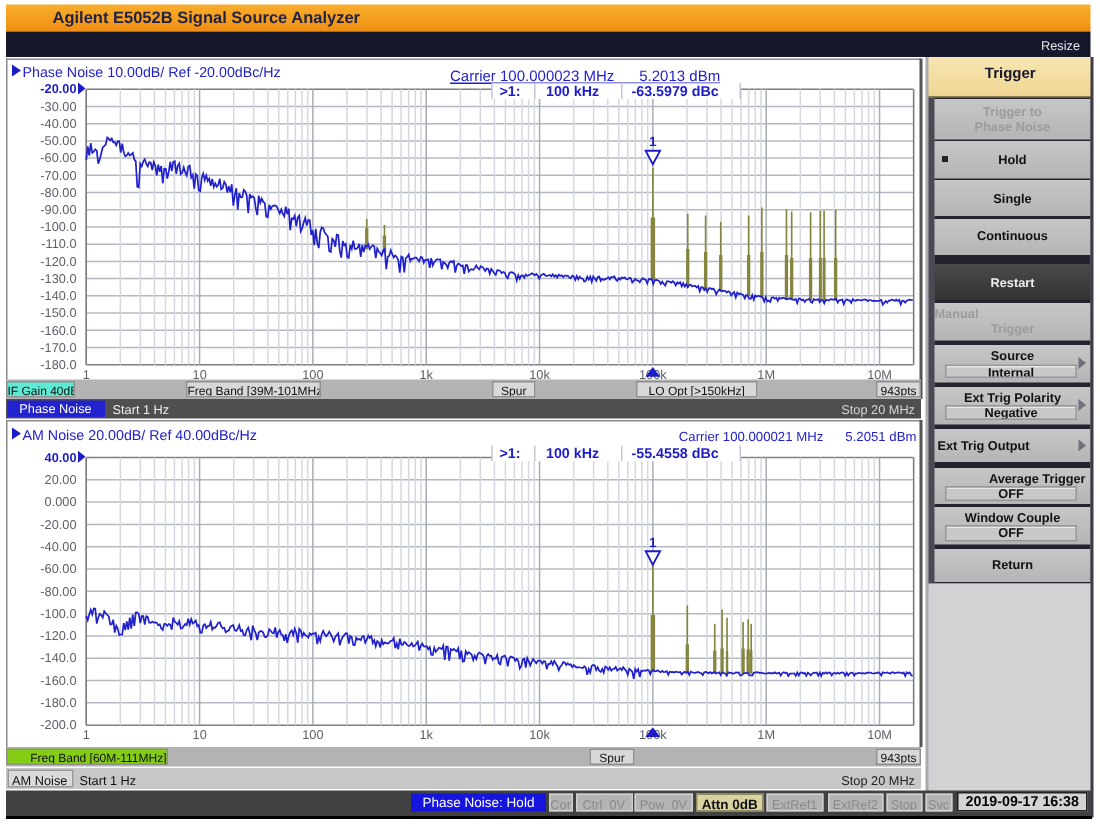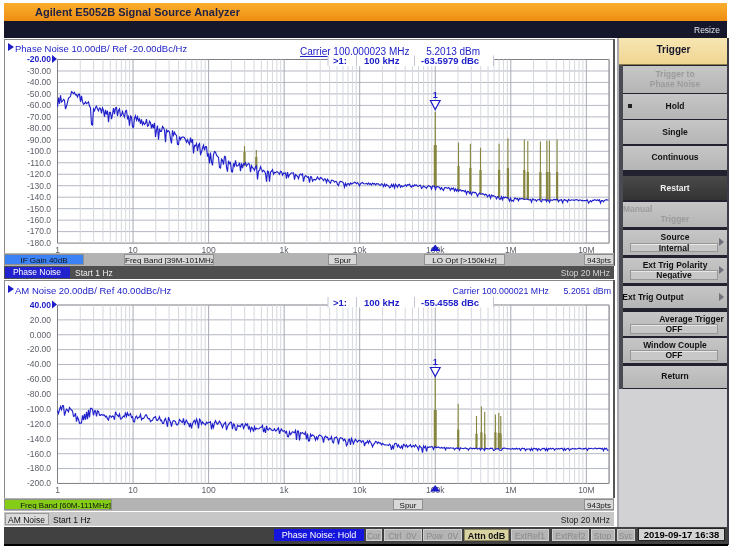--- a/index.html
+++ b/index.html
@@ -166,21 +166,21 @@
 <line x1="324" y1="16.5" x2="324" y2="27.0" stroke="#c2c6d6" stroke-width="1"></line>
 <line x1="352.5" y1="16.5" x2="352.5" y2="27.0" stroke="#c2c6d6" stroke-width="1"></line>
 <line x1="410.5" y1="16.5" x2="410.5" y2="27.0" stroke="#c2c6d6" stroke-width="1"></line>
 <line x1="489.5" y1="16.5" x2="489.5" y2="27.0" stroke="#c2c6d6" stroke-width="1"></line>
 <text x="329" y="25.1" font-size="9.5" font-weight="bold" fill="#1c1cc8">&gt;1:</text>
 <text x="360" y="25.1" font-size="9.5" font-weight="bold" fill="#1c1cc8">100 kHz</text>
 <text x="417" y="25.1" font-size="9.5" font-weight="bold" fill="#1c1cc8">-63.5979 dBc</text>
 </svg>
 
 <div class="abs" style="left:4px;top:253px;width:610px;height:12.5px;background:#b3b3b3;"></div>
-<div class="chip" style="left:4px;top:253.5px;width:80px;height:11.5px;line-height:11px;font-size:8px;background:#3b82f6;border:1px solid #8f8f8f;color:#111;">IF Gain 40dB</div>
+<div class="chip" style="left:4px;top:253.5px;width:46px;height:11.5px;line-height:11px;font-size:8px;background:#5eead4;border:1px solid #8f8f8f;color:#111;">IF Gain 40dB</div>
 <div class="chip" style="left:124px;top:253.5px;width:90px;height:11.5px;line-height:11px;font-size:8px;background:#d8d8d8;border:1px solid #8f8f8f;color:#111;">Freq Band [39M-101MHz]</div>
 <div class="chip" style="left:328px;top:253.5px;width:29px;height:11.5px;line-height:11px;font-size:8px;background:#d8d8d8;border:1px solid #8f8f8f;color:#111;">Spur</div>
 <div class="chip" style="left:424px;top:253.5px;width:81px;height:11.5px;line-height:11px;font-size:8px;background:#d8d8d8;border:1px solid #8f8f8f;color:#111;">LO Opt [&gt;150kHz]</div>
 <div class="chip" style="left:584px;top:253.5px;width:30px;height:11.5px;line-height:11px;font-size:8px;background:#d8d8d8;border:1px solid #8f8f8f;color:#111;">943pts</div>
 
 <div class="abs" style="left:4px;top:266px;width:610px;height:12.5px;background:#4f4f4f;"></div>
 <div class="chip" style="left:4.5px;top:266.5px;width:65px;height:11.5px;line-height:11.5px;font-size:8.5px;background:#2222cf;color:#fff;">Phase Noise</div>
 <div class="abs" style="left:75px;top:268px;font-size:8.5px;color:#efefef;">Start 1 Hz</div>
 <div class="abs" style="left:500px;top:268px;width:110px;font-size:8.5px;color:#d4d4d4;text-align:right;">Stop 20 MHz </div>
 
@@ -354,21 +354,21 @@
 <div class="abs" style="left:623px;top:214.2px;width:104px;text-align:center;font-size:8.5px;font-weight:bold;color:#9b9b9b;">Trigger</div>
 <div class="abs" style="left:623px;top:230px;width:104px;height:24.5px;background:linear-gradient(180deg,#c6c6c6,#b5b5b5);"></div>
 <div class="abs" style="left:623px;top:232px;width:104px;text-align:center;font-size:8.5px;font-weight:bold;color:#111;">Source</div>
 <div class="chip" style="left:630px;top:242.5px;width:88px;height:9.5px;line-height:8.5px;font-size:8.5px;font-weight:bold;background:#c8c8c8;border:1px solid #979797;box-shadow:inset 0 1px 0 #e8e8e8;color:#111;">Internal</div>
 <div class="abs" style="left:719px;top:238.2px;width:0;height:0;border-top:4px solid transparent;border-bottom:4px solid transparent;border-left:5px solid #71717c;"></div>
 <div class="abs" style="left:623px;top:257.5px;width:104px;height:25.0px;background:linear-gradient(180deg,#c6c6c6,#b5b5b5);"></div>
 <div class="abs" style="left:623px;top:259.5px;width:104px;text-align:center;font-size:8.5px;font-weight:bold;color:#111;">Ext Trig Polarity</div>
 <div class="chip" style="left:630px;top:270.0px;width:88px;height:10.0px;line-height:9.0px;font-size:8.5px;font-weight:bold;background:#c8c8c8;border:1px solid #979797;box-shadow:inset 0 1px 0 #e8e8e8;color:#111;">Negative</div>
 <div class="abs" style="left:719px;top:266.0px;width:0;height:0;border-top:4px solid transparent;border-bottom:4px solid transparent;border-left:5px solid #71717c;"></div>
 <div class="abs" style="left:623px;top:286px;width:104px;height:22px;background:linear-gradient(180deg,#c6c6c6,#b5b5b5);"></div>
-<div class="abs" style="left:603px;top:291.8px;width:100px;text-align:center;font-size:8.5px;font-weight:bold;color:#111;">Ext Trig Output</div>
+<div class="abs" style="left:625px;top:291.8px;width:100px;text-align:left;font-size:8.5px;font-weight:bold;color:#111;">Ext Trig Output</div>
 <div class="abs" style="left:719px;top:293.0px;width:0;height:0;border-top:4px solid transparent;border-bottom:4px solid transparent;border-left:5px solid #71717c;"></div>
 <div class="abs" style="left:623px;top:311.5px;width:104px;height:24.5px;background:linear-gradient(180deg,#c6c6c6,#b5b5b5);"></div>
 <div class="abs" style="left:623px;top:313.5px;width:104px;text-align:center;font-size:8.5px;font-weight:bold;color:#111;padding-left:33px;">Average Trigger</div>
 <div class="chip" style="left:630px;top:324.0px;width:88px;height:9.5px;line-height:8.5px;font-size:8.5px;font-weight:bold;background:#c8c8c8;border:1px solid #979797;box-shadow:inset 0 1px 0 #e8e8e8;color:#111;">OFF</div>
 <div class="abs" style="left:623px;top:337.5px;width:104px;height:25.5px;background:linear-gradient(180deg,#c6c6c6,#b5b5b5);"></div>
 <div class="abs" style="left:623px;top:339.5px;width:104px;text-align:center;font-size:8.5px;font-weight:bold;color:#111;">Window Couple</div>
 <div class="chip" style="left:630px;top:350.0px;width:88px;height:10.5px;line-height:9.5px;font-size:8.5px;font-weight:bold;background:#c8c8c8;border:1px solid #979797;box-shadow:inset 0 1px 0 #e8e8e8;color:#111;">OFF</div>
 <div class="abs" style="left:623px;top:365.5px;width:104px;height:22.0px;background:linear-gradient(180deg,#c6c6c6,#b5b5b5);"></div>
 <div class="abs" style="left:623px;top:371.2px;width:104px;text-align:center;font-size:8.5px;font-weight:bold;color:#111;">Return</div>
 <div class="abs" style="left:619px;top:389px;width:109px;height:156px;background:#d2d2d5;"></div>

